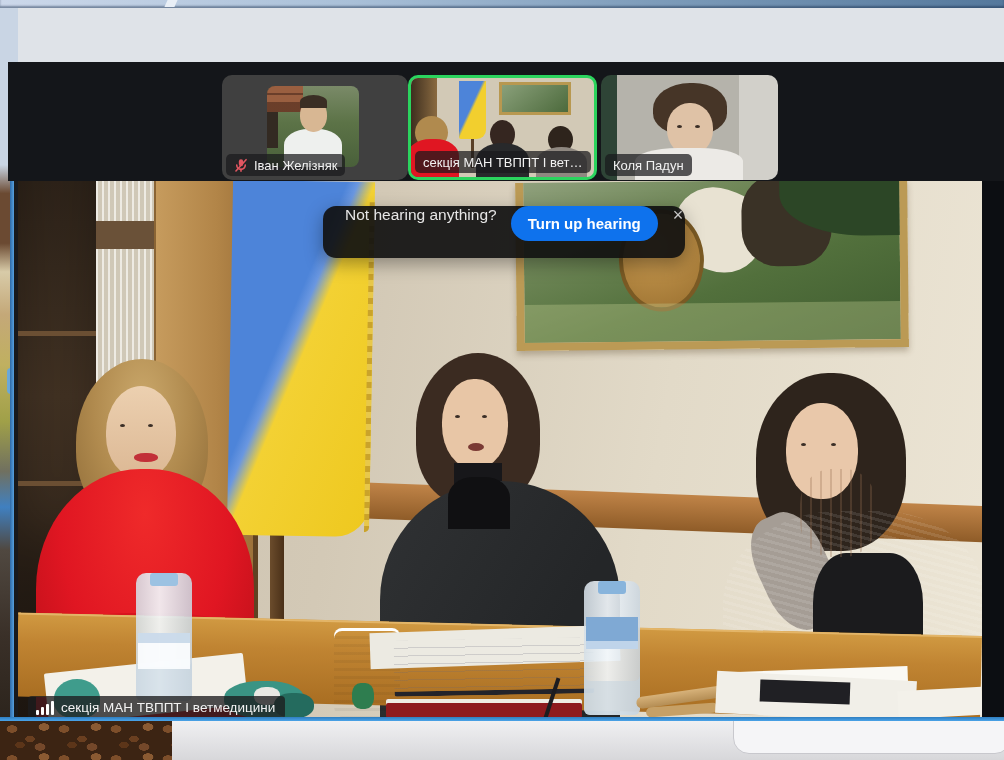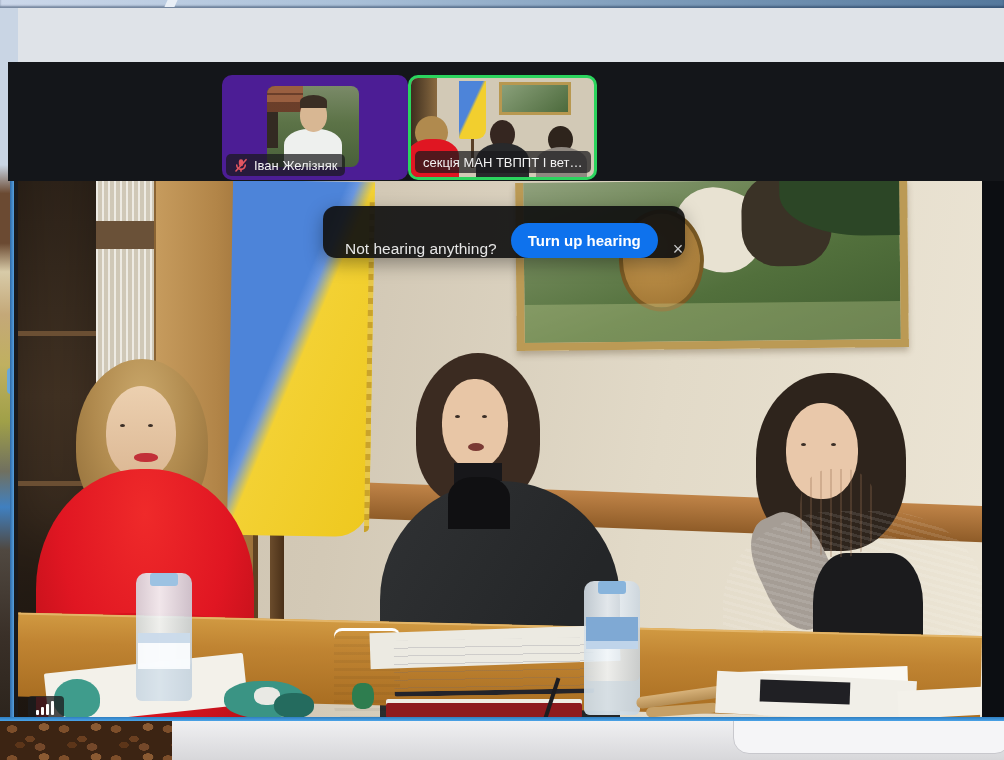--- a/index.html
+++ b/index.html
@@ -38,21 +38,21 @@
   .filmstrip-band { left:8px; top:62px; width:996px; height:119px; background:#14161a; z-index:2; }
   .right-bar { left:982px; top:181px; width:22px; height:537px; background:#0c0e12; z-index:2; }
   .win-left-edge { left:14px; top:181px; width:4px; height:537px; background:#17191d; z-index:2; }
   .blue-left { left:10px; top:181px; width:4px; height:540px;
     background:linear-gradient(90deg,#2e6aa8,#57a0de); z-index:60; }
   .blue-bottom { left:0; top:717px; width:1004px; height:4px;
     background:linear-gradient(180deg,#2f7ec0,#4aa3e8); z-index:60; }
 
   
   .tile { position:absolute; top:75px; height:105px; border-radius:10px; z-index:3; }
-  .tile1 { left:222px; width:186px; background:#4c1d95;text-decoration:underline; }
+  .tile1 { left:222px; width:186px; background:#404040;text-decoration:underline; }
   .t1-photo { left:45px; top:11px; width:92px; height:81px; border-radius:8px; overflow:hidden;
     background:linear-gradient(180deg,#7a8a68 0%,#5c7347 45%,#49603a 100%); }
   .t1-brick { left:0; top:0; width:36px; height:26px; background:#9a5f40;
     background-image:linear-gradient(180deg, transparent 0 7px, rgba(60,30,20,.5) 7px 9px, transparent 9px 16px, rgba(60,30,20,.5) 16px 18px); }
   .t1-win { left:0; top:0; width:11px; height:62px; background:#332a22; }
   .t1-shirt { left:17px; bottom:0; width:58px; height:38px; background:#eef0ee; border-radius:42% 42% 0 0; }
   .t1-head { left:33px; top:13px; width:27px; height:33px; background:#d8b793; border-radius:48%; }
   .t1-hair { left:33px; top:9px; width:27px; height:13px; background:#3a2e24; border-radius:50% 50% 0 0; }
 
   .tile2 { left:408px; width:189px; border:3px solid #2bd45e; overflow:hidden; background:#d2c9b6; }
@@ -186,21 +186,21 @@
   .paper-far-right { left:880px; top:508px; width:84px; height:28px; background:#f3f1ea; transform:rotate(-3deg); }
 
   .video-label { left:10px; top:515px; height:23px; display:flex; align-items:center; gap:7px;
     padding:0 10px 0 8px; background:rgba(28,28,30,.78); border-radius:4px;
     color:#f2f2f2; font-size:13.5px; white-space:nowrap; }
   .sigbars { display:inline-flex; align-items:flex-end; gap:2px; height:14px; }
   .sigbars i { display:block; width:3px; background:#fff; border-radius:1px; }
 
   
   .toast { left:323px; top:206px; width:362px; height:52px; border-radius:13px;
-    background:rgba(16,16,16,.92); display:flex; align-items:flex-end; padding-left:22px; z-index:50;
+    background:rgba(16,16,16,.92); display:flex; align-items:flex-start; padding-left:22px; z-index:50;
     box-shadow:0 6px 18px rgba(0,0,0,.35); }
   .toast-msg { font-size:15.5px; color:#e6e6e6; }
   .toast-btn { margin-left:14px; padding:9px 17px; background:#0e72ed; border:none; border-radius:19px;
     font-family:inherit; font-size:15px; font-weight:700; color:#fff; cursor:pointer; }
   .toast-close { margin-left:15px; font-size:18px; color:#c9c9c9; cursor:pointer; line-height:1; }
 </style>
 </head>
 <body>
 
 <div class="screen">
@@ -247,20 +247,31 @@
     <div class="mini m-lw-body"></div>
     <div class="mini m-cw-hair"></div>
     <div class="mini m-cw-body"></div>
     <div class="mini m-rw-hair"></div>
     <div class="mini m-rw-body"></div>
     <div class="name-tag">
       <span>секція МАН ТВППТ І вет…</span>
     </div>
   </div>
 
+  <div class="tile tile3">
+    <div class="abs t3-hair"></div>
+    <div class="abs t3-face">
+      <span class="eye" style="left:10px; top:22px;"></span>
+      <span class="eye" style="left:28px; top:22px;"></span>
+    </div>
+    <div class="abs t3-tee"></div>
+    <div class="name-tag">
+      <span>Коля Падун</span>
+    </div>
+  </div>
 
   <div class="abs scene">
     <div class="abs rail"></div>
     <div class="abs cab-dark"></div>
     <div class="abs cab-shelf" style="top:150px;"></div>
     <div class="abs cab-shelf" style="top:300px;"></div>
     <div class="abs cab-curtain"></div>
     <div class="abs cab-bar"></div>
     <div class="abs cab-low"></div>
     <div class="abs cab-stile"></div>
@@ -330,20 +341,21 @@
     <div class="abs black-notebook"></div>
     <div class="abs paper-far-right"></div>
 
     <div class="abs video-label">
       <span class="sigbars">
         <i style="height:5px;"></i>
           <i style="height:8px;"></i>
           <i style="height:11px;"></i>
           <i style="height:14px;"></i>
       </span>
+      <span>секція МАН ТВППТ І ветмедицини</span>
     </div>
   </div>
 
   <div class="abs toast">
     <span class="toast-msg">Not hearing anything?</span>
     <button class="toast-btn">Turn up hearing</button>
     <span class="toast-close">×</span>
   </div>
 
   <div class="abs blue-left"></div>

